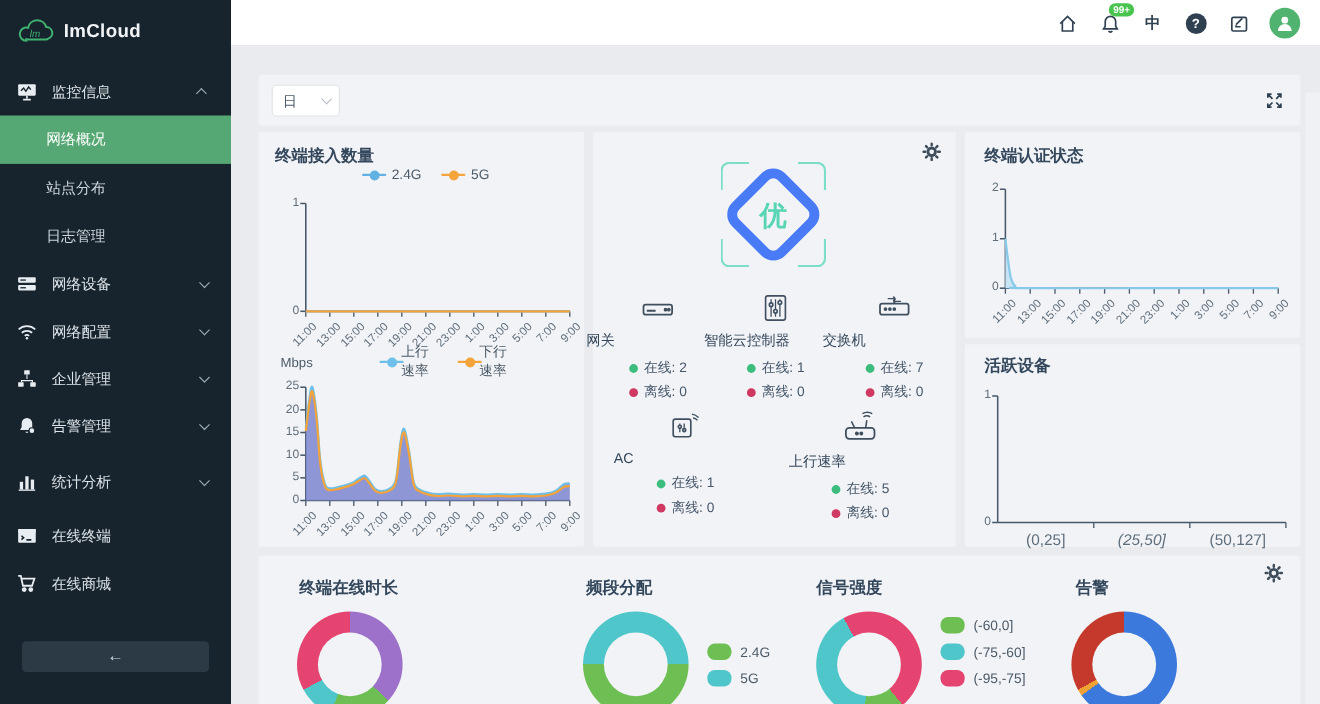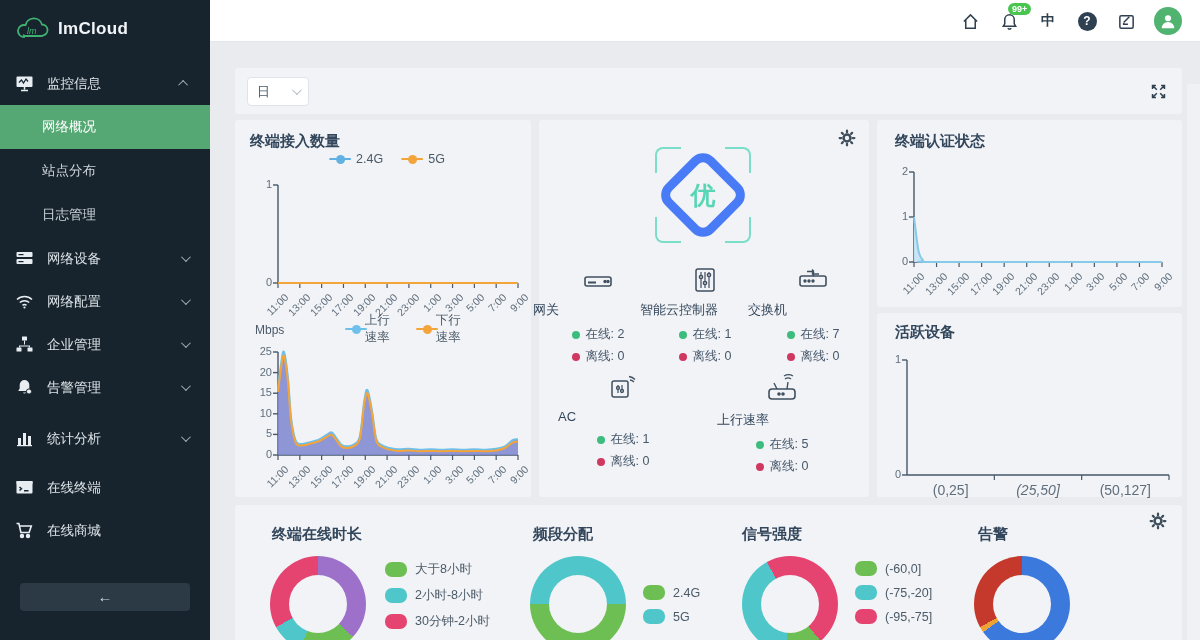--- a/index.html
+++ b/index.html
@@ -534,34 +534,20 @@
       <span class="icon-btn" style="right: 14px; top: 6px;">
         <svg width="18" height="18" viewBox="0 0 24 24" fill="none" stroke="#3d4d5c">
           <circle cx="12" cy="12" r="4.6" stroke-width="3.4"></circle>
           <g stroke-width="3" stroke-linecap="round">
             <path d="M12 2.2v2M12 19.8v2M2.2 12h2M19.8 12h2M5.1 5.1l1.4 1.4M17.5 17.5l1.4 1.4M18.9 5.1l-1.4 1.4M6.5 17.5l-1.4 1.4"></path>
           </g>
         </svg>
       </span>
       <div class="panel-title" style="left: 37px; top: 20px;">终端在线时长</div>
       <div class="donut" style="left: 35px; top: 51px; background: conic-gradient(rgb(157, 112, 201) 0%, rgb(157, 112, 201) 37%, rgb(110, 191, 83) 37%, rgb(110, 191, 83) 56%, rgb(79, 198, 201) 56%, rgb(79, 198, 201) 67%, rgb(229, 68, 113) 67%, rgb(229, 68, 113) 100%);"></div>
-      <div class="d-legend" style="left: 150px; top: 56px;">
-        <div class="row">
-          <span class="chip" style="background: rgb(110, 191, 83);"></span>
-          <span class="lab">大于8小时</span>
-        </div>
-        <div class="row">
-          <span class="chip" style="background: rgb(79, 198, 201);"></span>
-          <span class="lab">2小时-8小时</span>
-        </div>
-        <div class="row">
-          <span class="chip" style="background: rgb(229, 68, 113);"></span>
-          <span class="lab">30分钟-2小时</span>
-        </div>
-      </div>
       <div class="panel-title" style="left: 298px; top: 20px;">频段分配</div>
       <div class="donut" style="left: 295px; top: 51px; background: conic-gradient(rgb(79, 198, 201) 0%, rgb(79, 198, 201) 25%, rgb(110, 191, 83) 25%, rgb(110, 191, 83) 75%, rgb(79, 198, 201) 75%, rgb(79, 198, 201) 100%);"></div>
       <div class="d-legend" style="left: 408px; top: 80px;">
         <div class="row">
           <span class="chip" style="background: rgb(110, 191, 83);"></span>
           <span class="lab">2.4G</span>
         </div>
         <div class="row">
           <span class="chip" style="background: rgb(79, 198, 201);"></span>
           <span class="lab">5G</span>
@@ -569,21 +555,21 @@
       </div>
       <div class="panel-title" style="left: 507px; top: 20px;">信号强度</div>
       <div class="donut" style="left: 507px; top: 51px; background: conic-gradient(rgb(229, 68, 113) 0%, rgb(229, 68, 113) 39%, rgb(110, 191, 83) 39%, rgb(110, 191, 83) 51.5%, rgb(79, 198, 201) 51.5%, rgb(79, 198, 201) 92%, rgb(229, 68, 113) 92%, rgb(229, 68, 113) 100%);"></div>
       <div class="d-legend" style="left: 620px; top: 56px;">
         <div class="row">
           <span class="chip" style="background: rgb(110, 191, 83);"></span>
           <span class="lab">(-60,0]</span>
         </div>
         <div class="row">
           <span class="chip" style="background: rgb(79, 198, 201);"></span>
-          <span class="lab">(-75,-20]</span>
+          <span class="lab">(-75,-60]</span>
         </div>
         <div class="row">
           <span class="chip" style="background: rgb(229, 68, 113);"></span>
           <span class="lab">(-95,-75]</span>
         </div>
       </div>
       <div class="panel-title" style="left: 743px; top: 20px;">告警</div>
       <div class="donut" style="left: 739px; top: 51px; background: conic-gradient(rgb(60, 121, 221) 0%, rgb(60, 121, 221) 65%, rgb(238, 162, 54) 65%, rgb(238, 162, 54) 67%, rgb(196, 57, 43) 67%, rgb(196, 57, 43) 100%);"></div>
     </section>
   <div class="scroll-track"></div>

